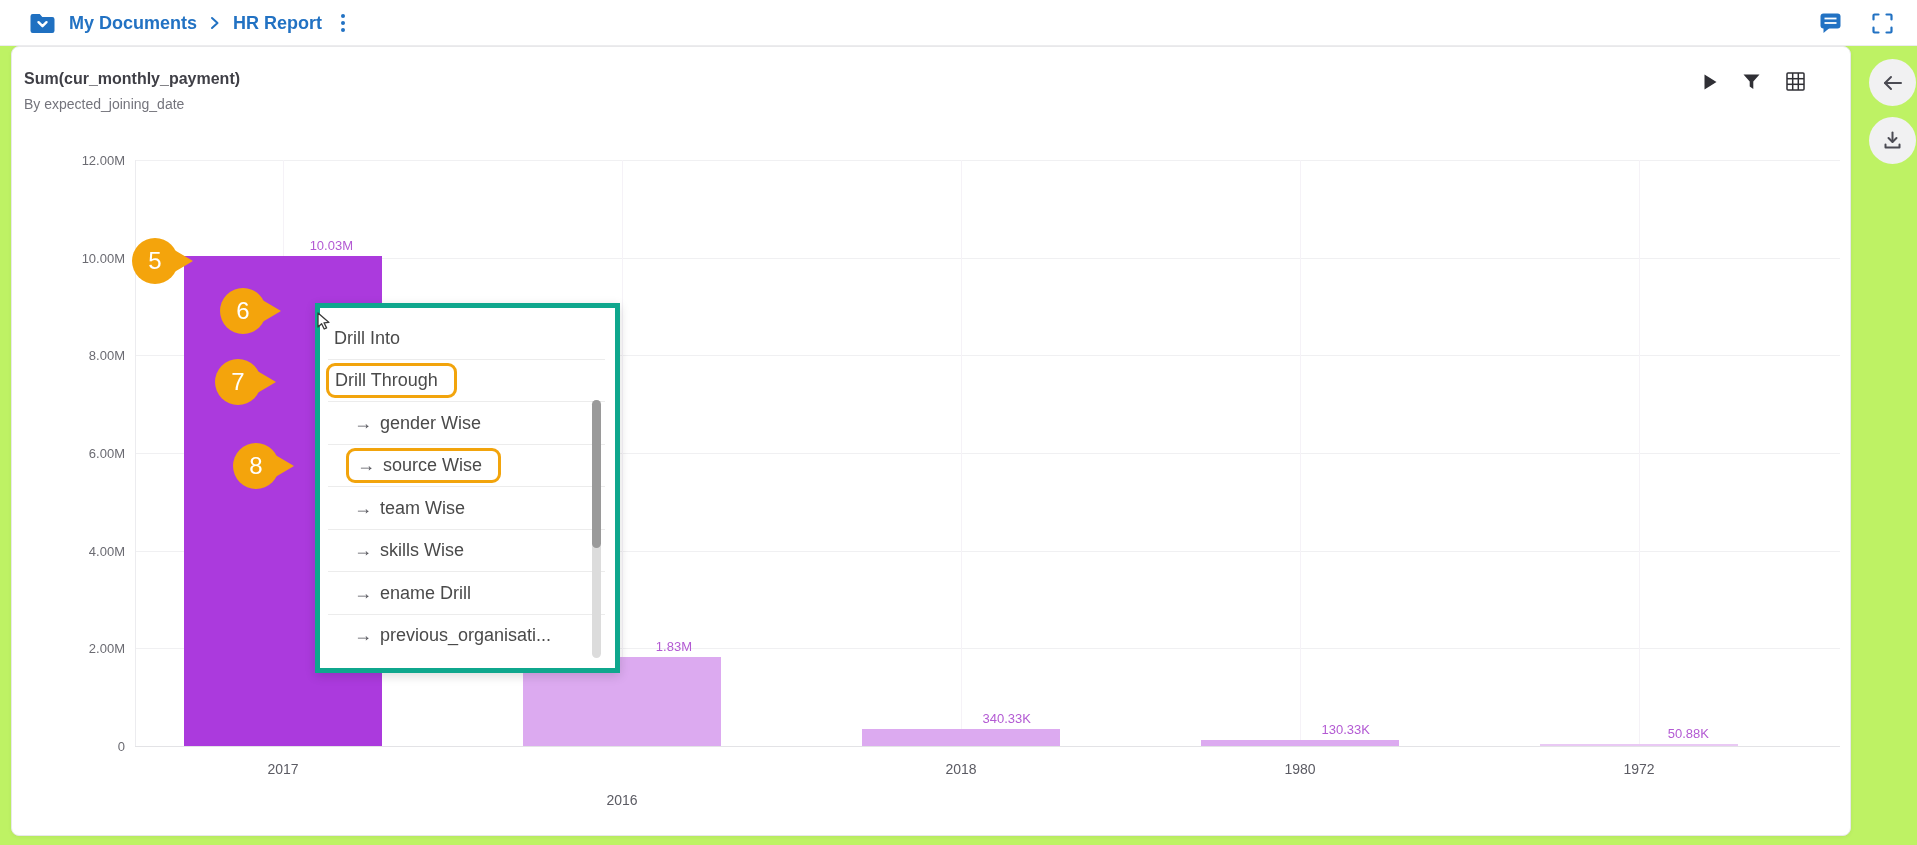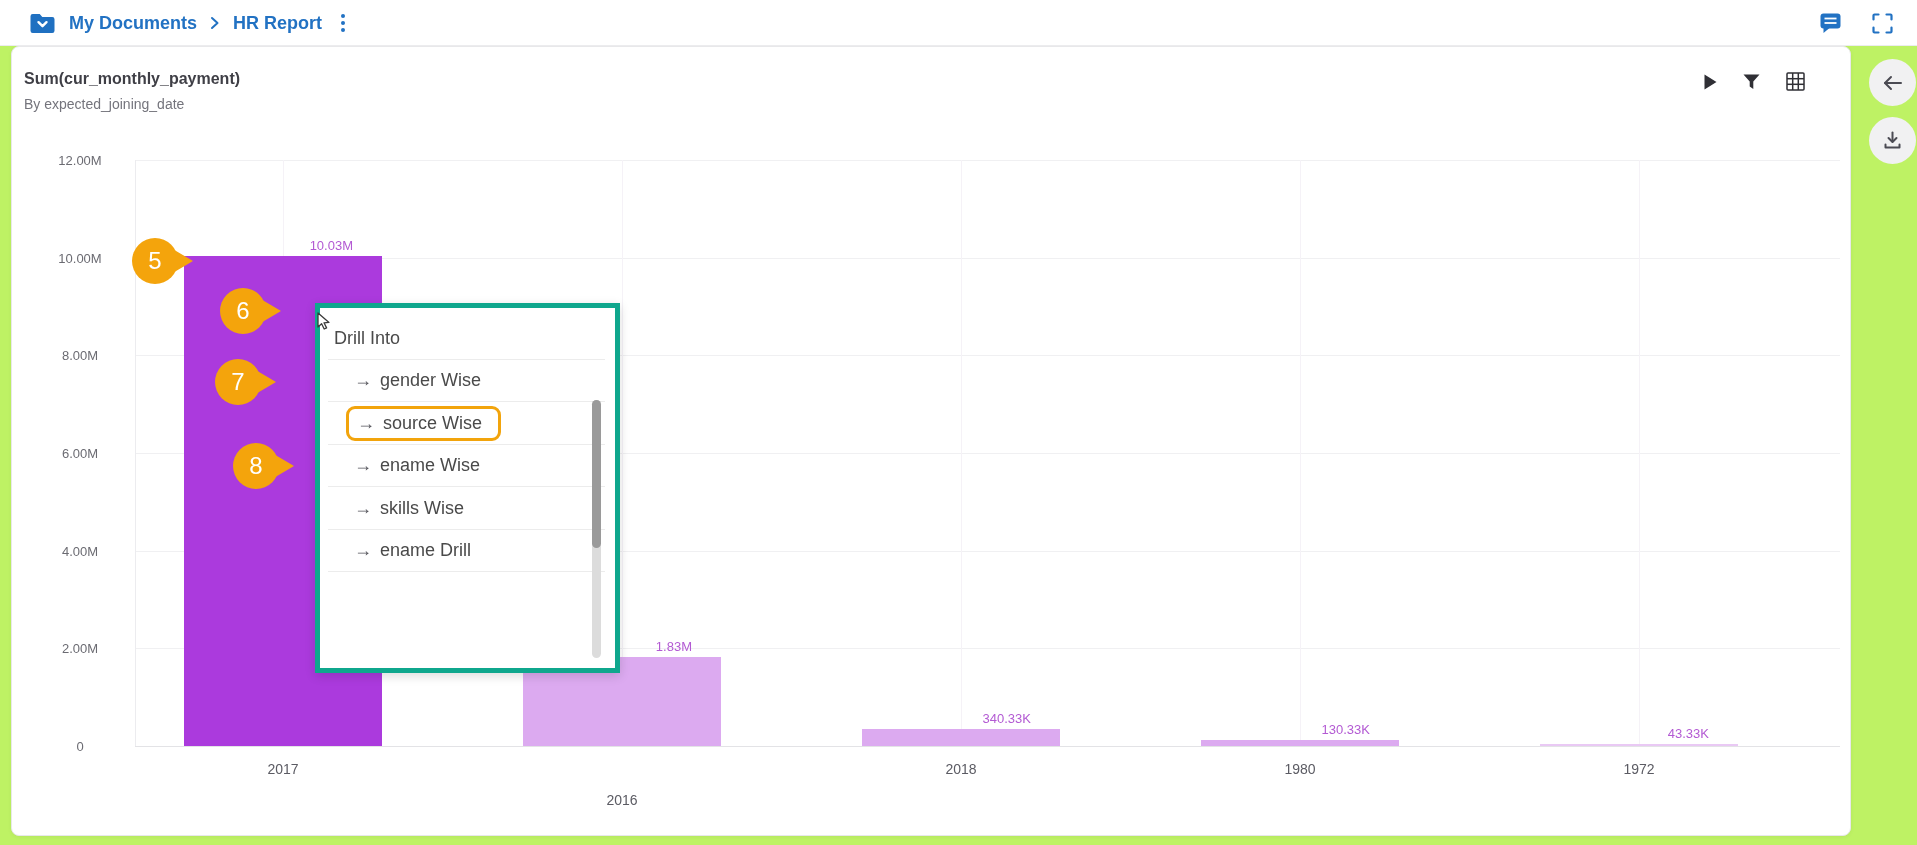--- a/index.html
+++ b/index.html
@@ -27,21 +27,21 @@
   .side-btn { position:absolute; left:1869px; width:47px; height:47px; border-radius:50%; background:#f1f1f2; display:flex; align-items:center; justify-content:center; cursor:pointer; z-index:20; }
   .side-btn.back { top:59px; }
   .side-btn.download { top:117px; }
 
   
   .plot { position:absolute; inset:0; z-index:2; }
   .gridline-h { position:absolute; height:1px; background:#f0f0f2; }
   .gridline-v { position:absolute; width:1px; background:#f5f2f7; }
   .axis-line-y { position:absolute; width:1px; background:#ececef; }
   .baseline { position:absolute; height:1px; background:#e3e3e6; }
-  .ytick { position:absolute; width:90px; text-align:center; font-size:13px; color:#6b6b72; transform:translateY(-50%); }
+  .ytick { position:absolute; width:90px; text-align:right; font-size:13px; color:#6b6b72; transform:translateY(-50%); }
   .xtick { position:absolute; width:160px; text-align:center; font-size:14px; color:#5b5b63; }
   .bar { position:absolute; cursor:pointer; }
   .bar-value { position:absolute; width:140px; text-align:right; font-size:13px; }
 
   
   .ctx-menu { position:absolute; left:315px; top:303px; width:305px; height:370px; background:#fff; border:5px solid #0fa78d; box-shadow:0 3px 10px rgba(0,0,0,0.14); z-index:50; }
   .menu-inner { position:relative; width:100%; height:100%; padding-top:9px;text-align:center; }
   .menu-row { position:relative; height:42.5px; display:flex; align-items:center; padding-left:14px; font-size:18px; color:#4a4a4a; cursor:pointer; white-space:nowrap; overflow:hidden; }
   .menu-row.sub { padding-left:34px; }
   .menu-row .arrow { margin-right:8px; color:#55555c; }
@@ -173,52 +173,61 @@
       <div class="gridline-v" style="left: 961px; top: 160px; height: 586px;"></div>
       <div class="bar" style="left: 862px; top: 729.381px; width: 198px; height: 16.6194px; background: rgb(220, 170, 240);"></div>
       <div class="bar-value" style="left: 891px; top: 711.381px; color: rgb(179, 90, 211);">340.33K</div>
       <div class="xtick" style="left: 881px; top: 761px;">2018</div>
       <div class="gridline-v" style="left: 1300px; top: 160px; height: 586px;"></div>
       <div class="bar" style="left: 1201px; top: 739.636px; width: 198px; height: 6.36445px; background: rgb(220, 170, 240);"></div>
       <div class="bar-value" style="left: 1230px; top: 721.636px; color: rgb(179, 90, 211);">130.33K</div>
       <div class="xtick" style="left: 1220px; top: 761px;">1980</div>
       <div class="gridline-v" style="left: 1639px; top: 160px; height: 586px;"></div>
       <div class="bar" style="left: 1540px; top: 743.5px; width: 198px; height: 2.5px; background: rgb(233, 201, 244);"></div>
-      <div class="bar-value" style="left: 1569px; top: 725.5px; color: rgb(179, 90, 211);">43.33K</div>
+      <div class="bar-value" style="left: 1569px; top: 725.5px; color: rgb(179, 90, 211);">50.88K</div>
       <div class="xtick" style="left: 1559px; top: 761px;">1972</div>
     </div>
 
   <div class="ctx-menu">
     <div class="menu-inner" id="menu-rows">
         <div class="menu-row">
           <span><span>Drill Into</span></span>
           <div class="menu-divider"></div>
         </div>
+        <div class="menu-row">
+          <span class="hl-box">
+            <span>Drill Through</span>
+          </span>
+          <div class="menu-divider"></div>
+        </div>
         <div class="menu-row sub">
           <span><span class="arrow">→</span><span>gender Wise</span></span>
           <div class="menu-divider"></div>
         </div>
         <div class="menu-row sub">
           <span class="hl-box">
             <span class="arrow">→</span>
             <span>source Wise</span>
           </span>
           <div class="menu-divider"></div>
         </div>
         <div class="menu-row sub">
-          <span><span class="arrow">→</span><span>ename Wise</span></span>
+          <span><span class="arrow">→</span><span>team Wise</span></span>
           <div class="menu-divider"></div>
         </div>
         <div class="menu-row sub">
           <span><span class="arrow">→</span><span>skills Wise</span></span>
           <div class="menu-divider"></div>
         </div>
         <div class="menu-row sub">
           <span><span class="arrow">→</span><span>ename Drill</span></span>
           <div class="menu-divider"></div>
+        </div>
+        <div class="menu-row sub">
+          <span><span class="arrow">→</span><span>previous_organisati...</span></span>
         </div>
       </div>
     <div class="menu-scroll-track">
       <div class="menu-scroll-thumb"></div>
     </div>
   </div>
 
   <div class="badge b5">5</div>
   <div class="badge b6">6</div>
   <div class="badge b7">7</div>

